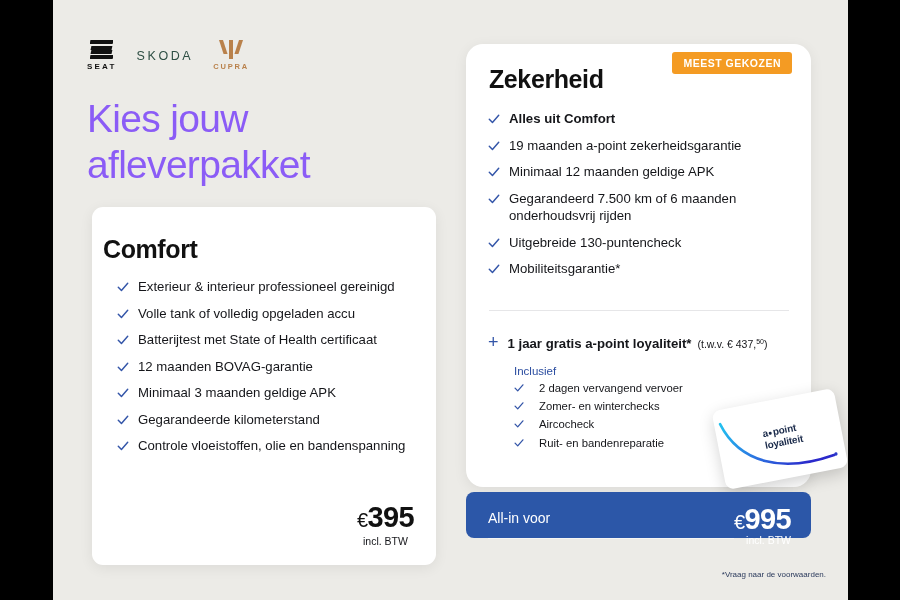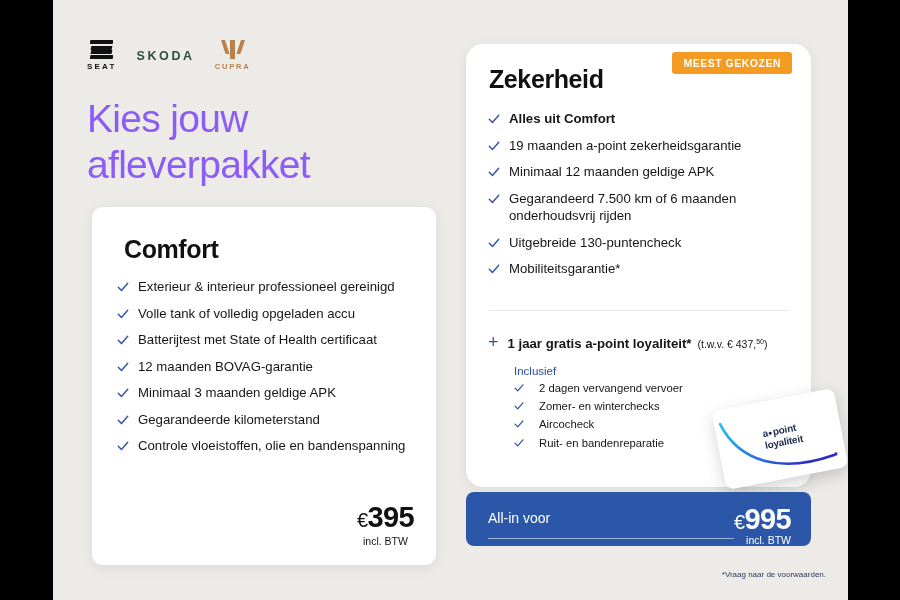--- a/index.html
+++ b/index.html
@@ -23,21 +23,21 @@
   }
   .seat-mark i {
     position:absolute; left:0; background:#111; display:block;
     transform:skewX(-12deg);
   }
   .seat-mark i:nth-child(1){ top:0px;  width:23px; height:4.4px; }
   .seat-mark i:nth-child(2){ top:5.6px;width:21px; height:3.6px; left:1px;}
   .seat-mark i:nth-child(3){ top:10.4px;width:21px;height:3.6px; left:1px;}
   .seat-mark i:nth-child(4){ top:15.2px;width:23px;height:4.4px; }
   .seat-word { font-size:8px; font-weight:700; letter-spacing:2.2px; color:#111; }
-  .logo-skoda { font-size:12.5px; font-weight:700; letter-spacing:2.6px; color:#2E4F44;text-align:right; }
+  .logo-skoda { font-size:12.5px; font-weight:400; letter-spacing:2.6px; color:#2E4F44;text-align:right; }
   .logo-cupra { display:flex; flex-direction:column; align-items:center; gap:3px; }
   .cupra-mark { width:26px; height:19px; position:relative; }
   .cupra-mark span {
     position:absolute; background:#B9814B; display:block;
   }
   .cupra-mark .la { width:4px; height:14px; left:1px; top:0; transform:skewX(18deg); transform-origin:top left; }
   .cupra-mark .ra { width:4px; height:14px; right:1px; top:0; transform:skewX(-18deg); transform-origin:top right; }
   .cupra-mark .mid { width:4.5px; height:19px; left:50%; margin-left:-2.2px; top:0; }
   .cupra-word { font-size:7.5px; font-weight:700; letter-spacing:1.8px; color:#B9814B; }
 
@@ -54,21 +54,21 @@
     background:#fff; border-radius:11px;
     box-shadow:0 3px 14px rgba(0,0,0,.07);
   }
   .card-zekerheid {
     position:absolute; left:413px; top:44px; width:345px; height:443px;
     background:#fff; border-radius:17px;
     box-shadow:0 3px 14px rgba(0,0,0,.07);
   }
 
   .card-title { font-size:25px; font-weight:700; color:#111; letter-spacing:-0.4px; }
-  .comfort-title { position:absolute; left:32px; top:28px; }
+  .comfort-title { position:absolute; left:11px; top:28px; }
   .zeker-title   { position:absolute; left:23px; top:21px; }
 
   .badge {
     position:absolute; right:19px; top:8px;
     background:#F49B23; color:#fff;
     font-size:10.5px; font-weight:700; letter-spacing:.5px;
     padding:5px 11px 5px 11px; border-radius:3px;
     white-space:nowrap;
   }
 
@@ -129,21 +129,21 @@
   
   .comfort-price {
     position:absolute; right:22px; bottom:18px; text-align:center;
   }
   .comfort-price .amt { font-size:29px; font-weight:700; color:#111; letter-spacing:-0.6px; white-space:nowrap;}
   .comfort-price .amt .eur { font-size:20px; font-weight:400; }
   .comfort-price .sub { font-size:10.5px; color:#15161A; margin-top:1px; }
 
   
   .bluebar {
-    position:absolute; left:413px; top:492px; width:345px; height:54px;
+    position:absolute; left:413px; top:492px; width:345px; height:46px;
     background:#2C57A8; border-radius:8px;
   }
   .bluebar .lbl {
     position:absolute; left:22px; top:18px;
     font-size:14px; color:#fff;
   }
   .bluebar .rule {
     position:absolute; left:22px; top:46px; width:246px; height:1px;
     background:rgba(255,255,255,.55);
   }

